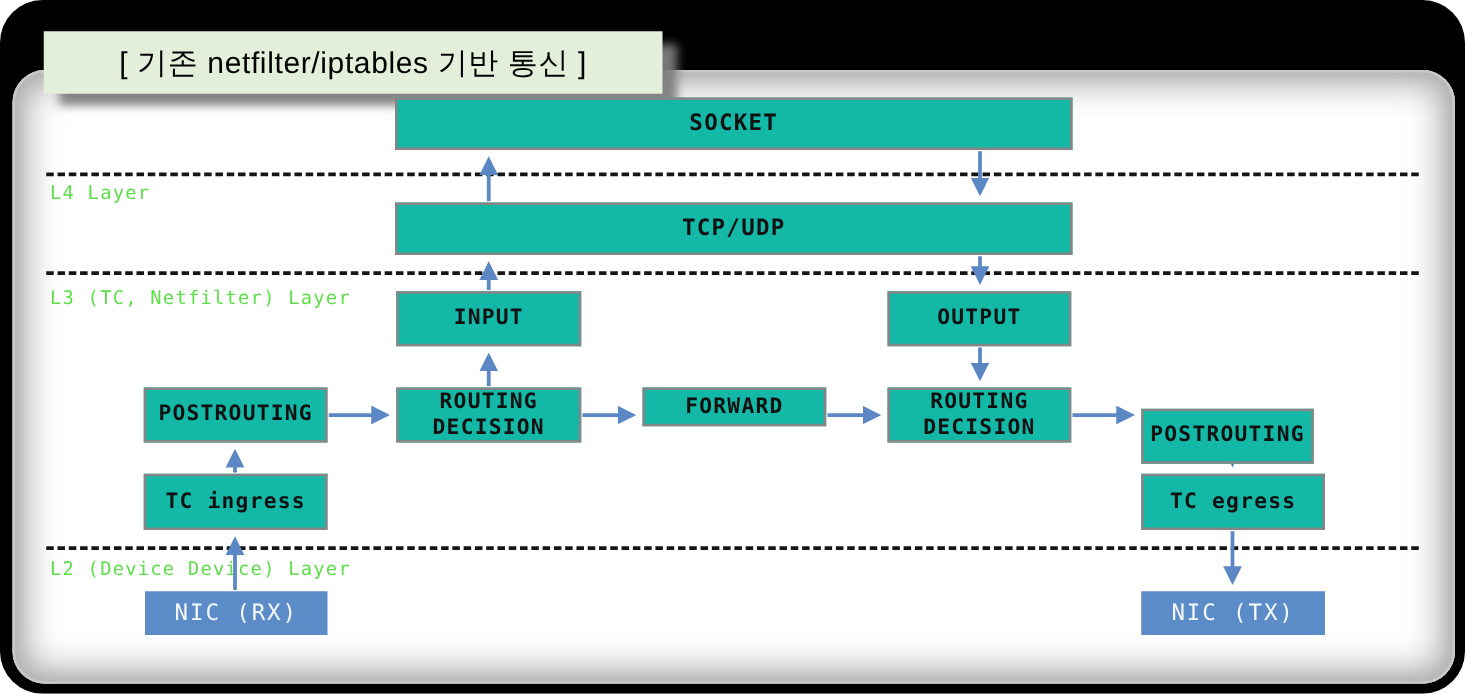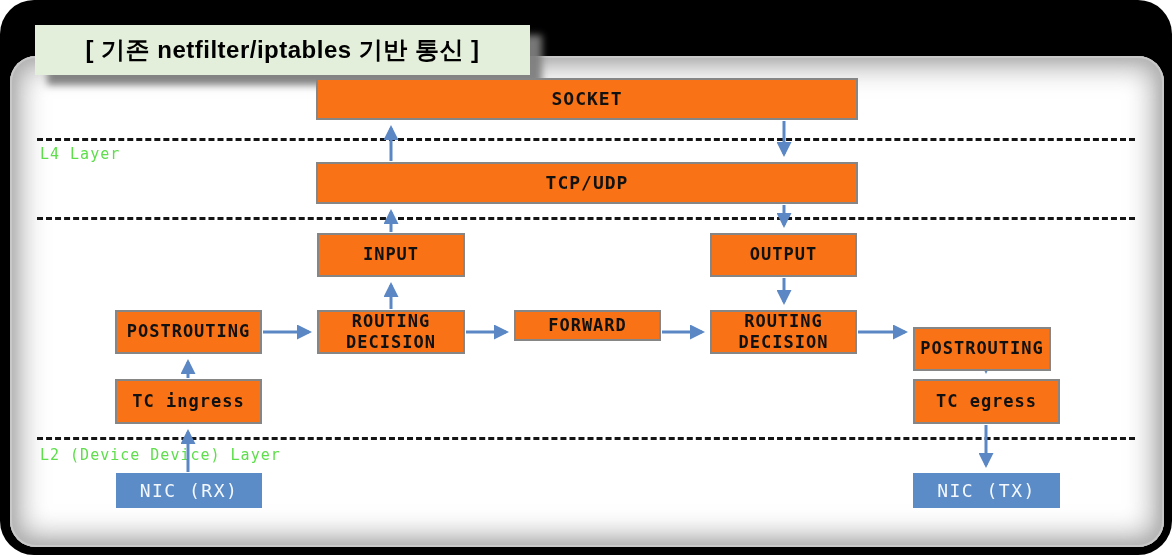--- a/index.html
+++ b/index.html
@@ -16,39 +16,39 @@
       inset 0 0 0 2px #c8c8c8,
       inset 0 0 10px 4px #b5b5b5,
       inset 0 0 26px 12px rgba(150,150,150,0.75);
   }
   
   .title{
     position:absolute;left:35px;top:25px;width:495px;height:50px;
     background:var(--title-bg,#e3efda);
     display:flex;align-items:center;justify-content:center;
     font-family:"Liberation Sans",sans-serif;
-    font-weight:bold;font-size:24px;color:#000;
+    font-weight:normal;font-size:24px;color:#000;
     box-shadow:12px 10px 7px rgba(125,125,125,0.95);
     letter-spacing:0.5px;white-space:nowrap;
   }
   
   .dash{
     position:absolute;left:37px;width:1098px;height:0;
     border-top:3px dashed #151515;
   }
   .dash.d1{top:138px}.dash.d2{top:217px}.dash.d3{top:437px}
   
   .layer-label{
     position:absolute;left:40px;color:var(--layer-label,#5dde4a);
     font-weight:normal;font-size:15px;letter-spacing:1px;white-space:nowrap;
   }
   .layer-label.l4{top:145px}.layer-label.l3{top:229px}.layer-label.l2{top:446px}
   
   .node{
-    position:absolute;background:#f97316;
+    position:absolute;background:#14b8a6;
     border:2px solid var(--box-border,#868686);
     display:flex;align-items:center;justify-content:center;
     font-weight:bold;font-size:17px;color:#111;
     text-align:center;white-space:pre-line;line-height:1.25;
     letter-spacing:1px;box-sizing:border-box;
   }
   .node.wide{font-size:18px}
   .node.socket{left:316px;top:78px;width:542px;height:42px}
   .node.tcpudp{left:316px;top:162px;width:542px;height:42px}
   .node.input{left:317px;top:233px;width:148px;height:44px}
@@ -80,20 +80,21 @@
 
   <div class="panel"></div>
 
   <div class="title">[ 기존 netfilter/iptables 기반 통신 ]</div>
 
   <div class="dash d1"></div>
   <div class="dash d2"></div>
   <div class="dash d3"></div>
 
   <div class="layer-label l4">L4 Layer</div>
+  <div class="layer-label l3">L3 (TC, Netfilter) Layer</div>
   <div class="layer-label l2">L2 (Device Device) Layer</div>
 
   <svg class="arrows" viewBox="0 0 1172 555">
     <defs>
       <marker id="ah" viewBox="0 0 10 10" refX="8" refY="5" markerWidth="5" markerHeight="5" orient="auto-start-reverse">
         <path class="head" d="M0,0 L10,5 L0,10 z"></path>
       </marker>
     </defs>
 
     <line x1="391" y1="161" x2="391" y2="128" marker-end="url(#ah)"></line>

